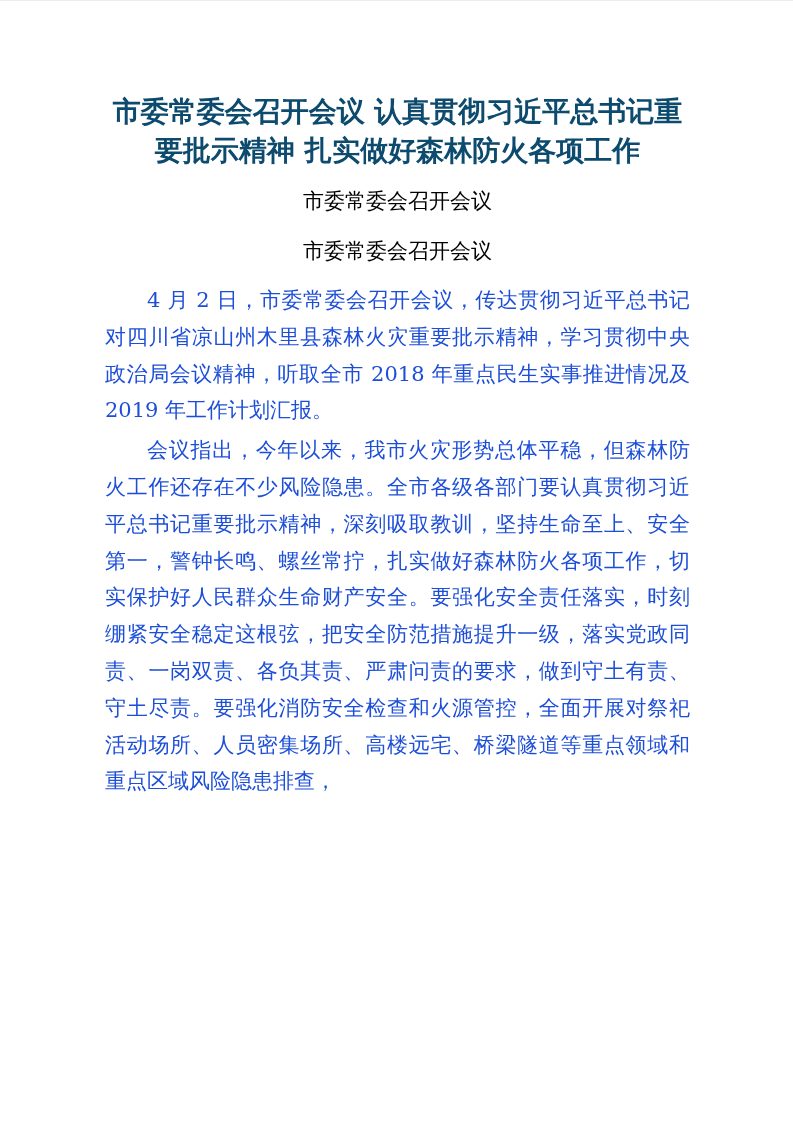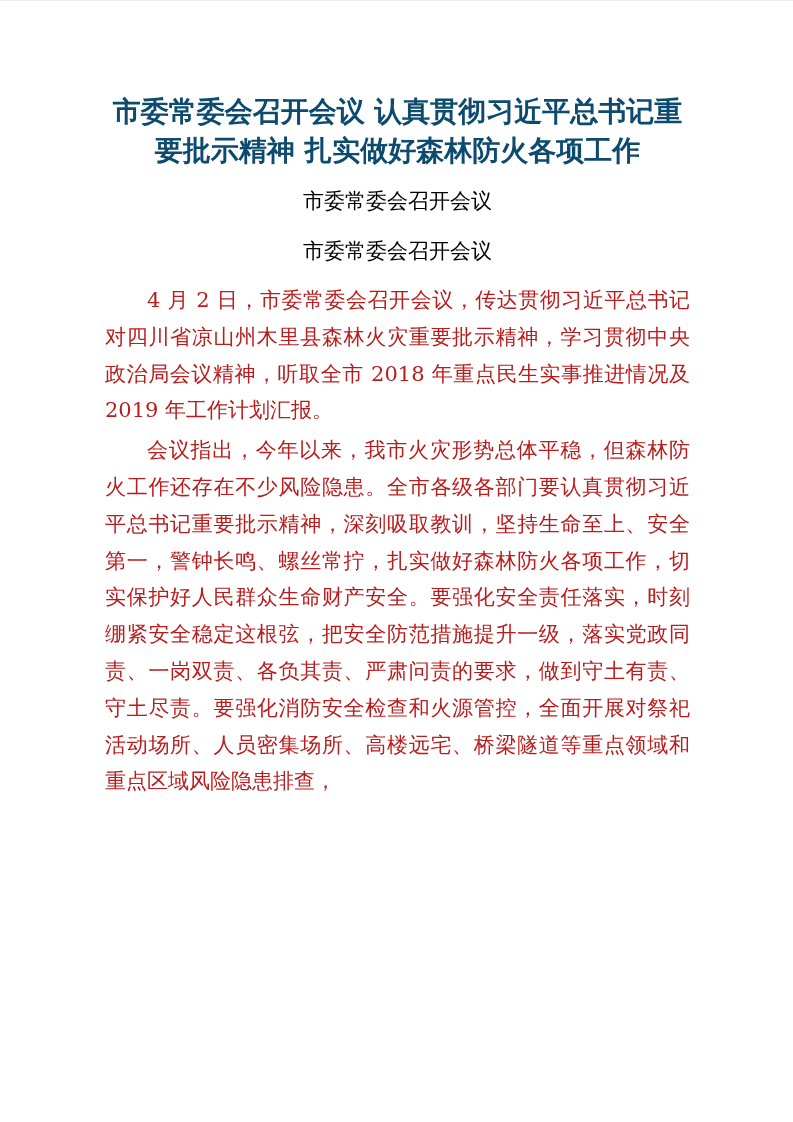--- a/index.html
+++ b/index.html
@@ -41,21 +41,21 @@
     color: #000000;
   }
   .body-text p {
     font-family: "DejaVu Serif", serif;
     font-weight: 400;
     font-size: 21px;
     line-height: 36.8px;
     text-align: justify;
     text-indent: 2em;
     margin: 0 0 3px 0;
-    color: #b91c1c;
+    color: #1d4ed8;
   }
 </style>
 </head>
 <body>
 
 <div class="page">
   <div class="content">
 
     <h1 class="doc-title">市委常委会召开会议 认真贯彻习近平总书记重要批示精神 扎实做好森林防火各项工作</h1>
 

